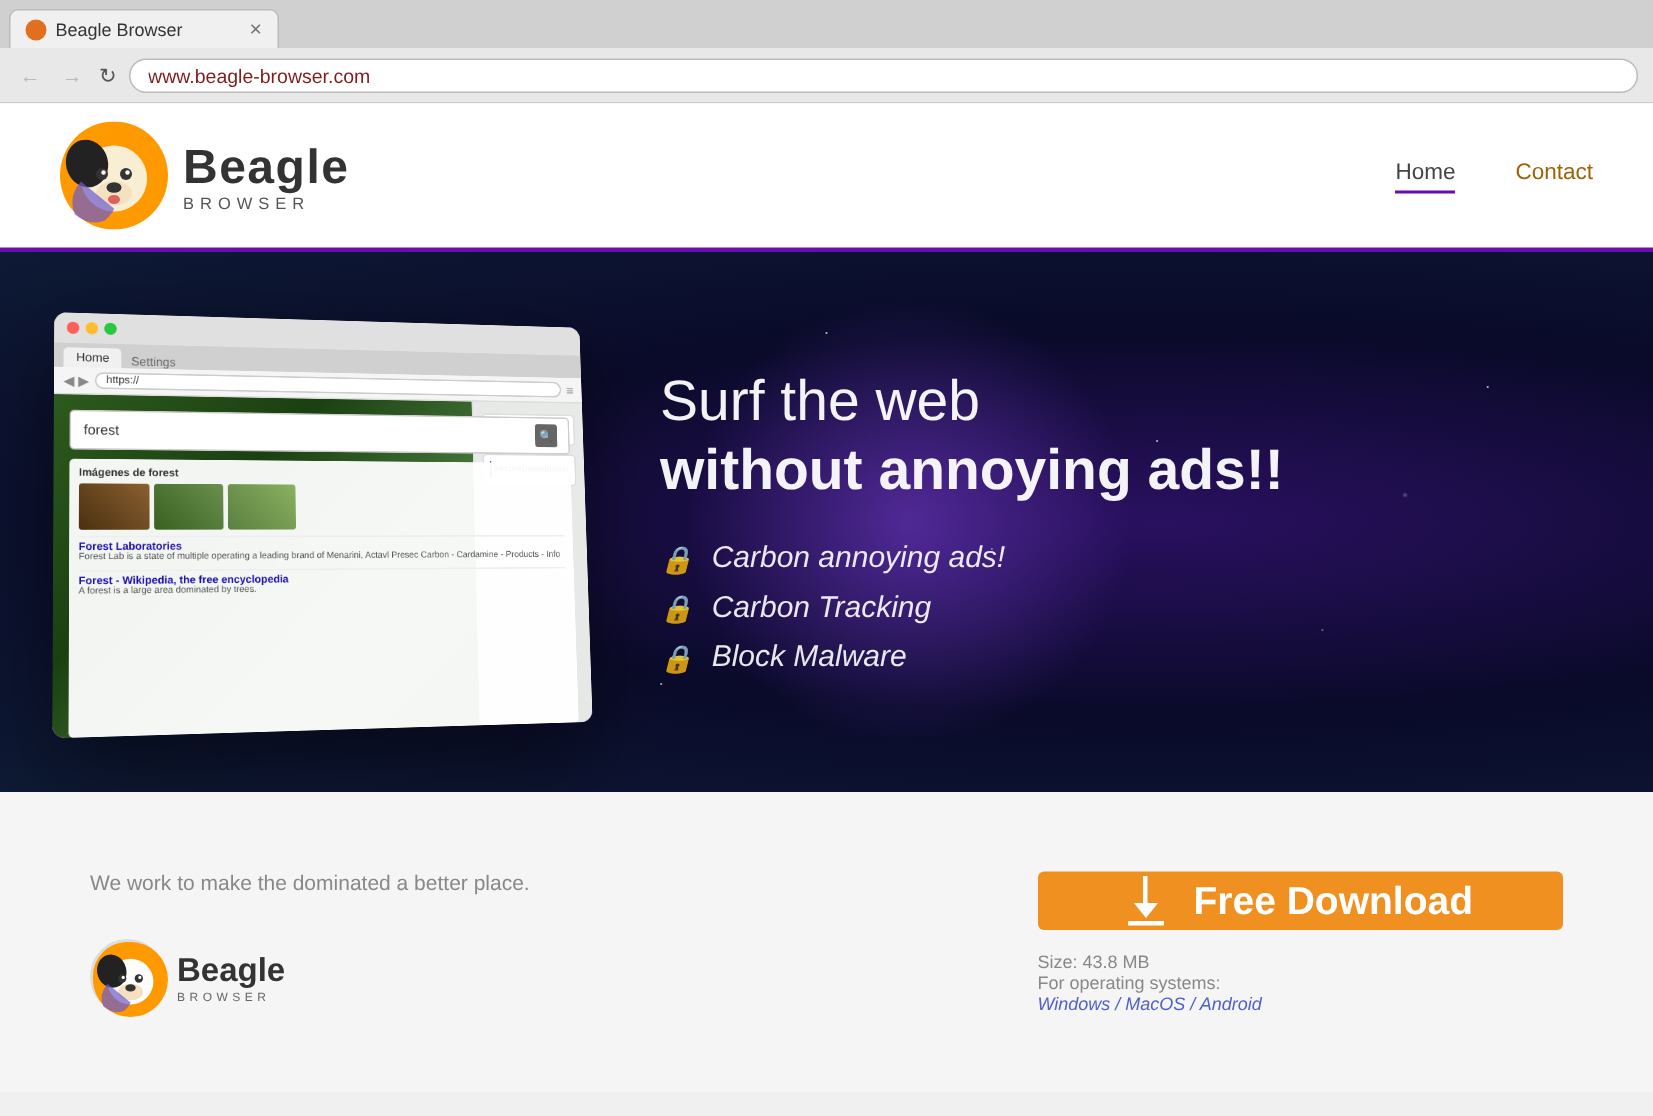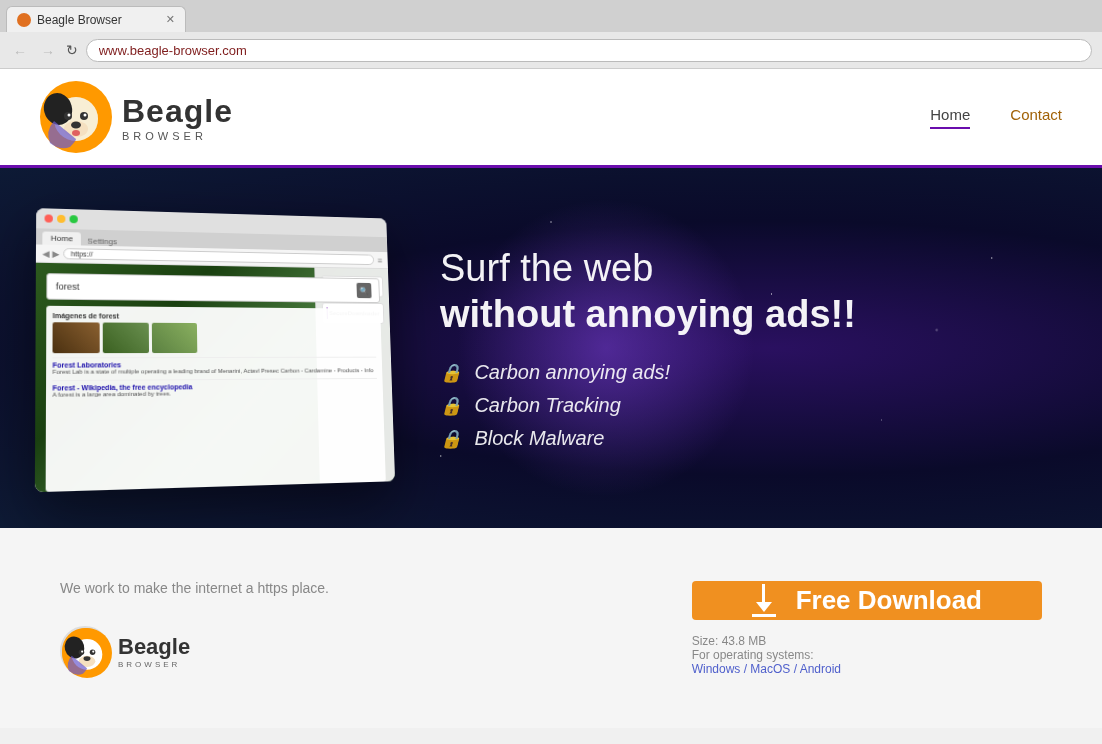--- a/index.html
+++ b/index.html
@@ -461,20 +461,21 @@
     }
     .file-info {
       font-size: 12px;
       color: #888;
       text-align: left;
       align-self: flex-start;
     }
     .os-links {
       color: #5060cc;
       font-size: 12px;
+      font-style: italic;
     }
   </style>
 </head>
 <body>
 
 <div class="browser-chrome">
   <div class="tab-bar">
     <div class="tab">
       <span class="tab-favicon"></span>
       <span>Beagle Browser</span>
@@ -607,21 +608,21 @@
         <li class="hero-feature">
           <span class="lock-icon">🔒</span>
           <span>Block Malware</span>
         </li>
       </ul>
     </div>
   </section>
 
   <section class="content-section">
     <div class="content-left">
-      <p class="content-sub">We work to make the internet a https place.</p>
+      <p class="content-sub">We work to make the dominated a better place.</p>
       <div class="beagle-logo-small">
         <div class="beagle-logo-small-circle">
           <svg width="50" height="50" viewBox="0 0 72 72">
             <circle cx="36" cy="36" r="36" fill="#f90"></circle>
             <circle cx="36" cy="38" r="22" fill="#fff"></circle>
             <ellipse cx="18" cy="28" rx="14" ry="16" fill="#222" transform="rotate(-15 18 28)"></ellipse>
             <ellipse cx="36" cy="48" rx="12" ry="8" fill="#f5e0c0"></ellipse>
             <ellipse cx="36" cy="44" rx="5" ry="3.5" fill="#333"></ellipse>
             <circle cx="28" cy="35" r="4" fill="#333"></circle>
             <circle cx="44" cy="35" r="4" fill="#333"></circle>

